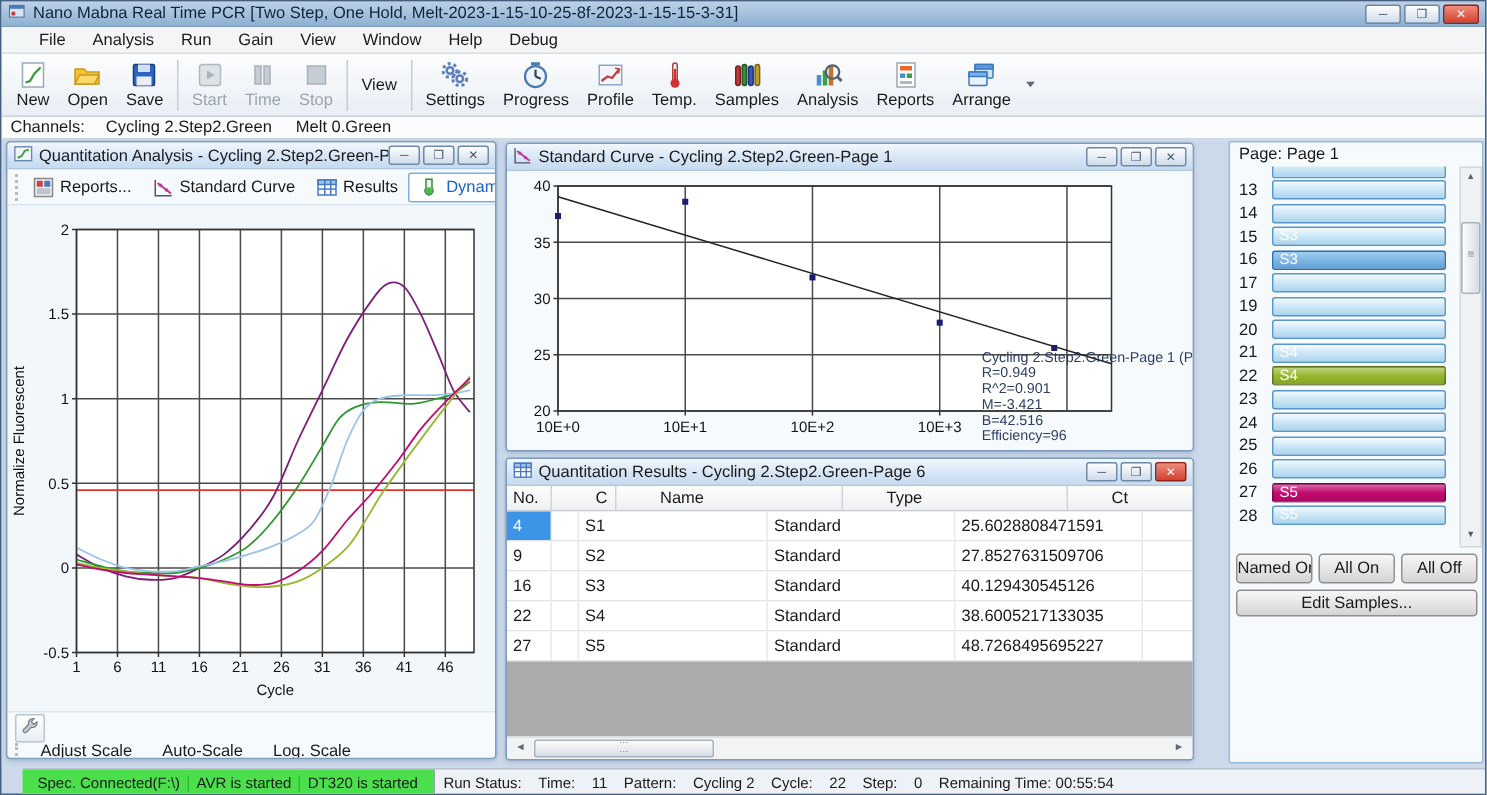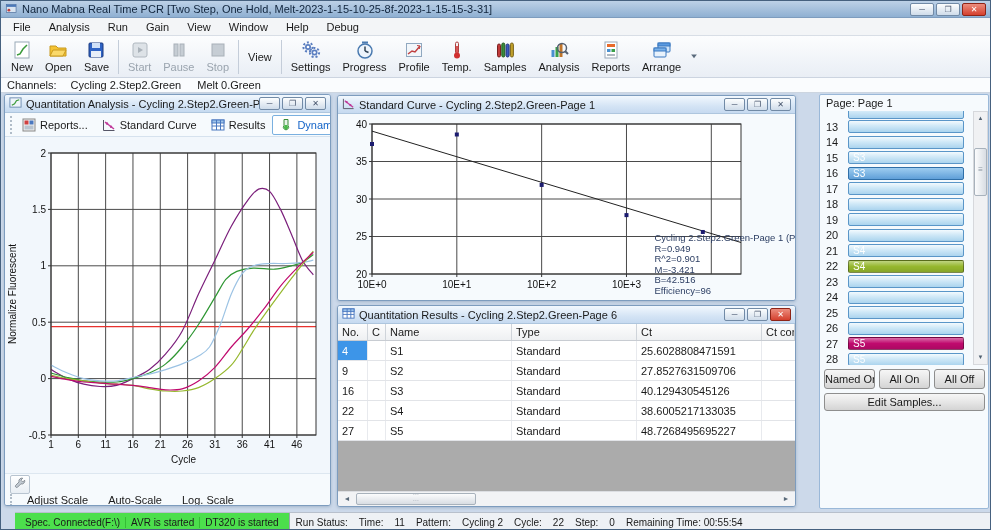--- a/index.html
+++ b/index.html
@@ -9,21 +9,21 @@
 
   
   .titlebar { height:17px; background:linear-gradient(#bdd1e7,#8fb0d2); border-bottom:1px solid #7d9cbe;
               display:flex; align-items:center; padding:0 4px; color:#10243c; }
   .titlebar .title-text { margin-left:4px; white-space:nowrap; overflow:hidden; }
   .winbtns { margin-left:auto; display:flex; gap:2px; }
   .wb { width:24px; height:13px; border:1px solid #718aa6; border-radius:2px;
         background:linear-gradient(#fdfefe,#cfdcea); font-size:8px; line-height:11px; text-align:center; color:#44536b; cursor:default; }
   .wb.close { background:linear-gradient(#ec8d7e,#d4402e); color:#fff; border-color:#8e2417; }
 
-  .menubar { height:18px; background:#f3f5f7; border-bottom:1px solid #d8dee6; display:flex; align-items:center; padding-left:3px; }
+  .menubar { height:18px; background:#f3f5f7; border-bottom:1px solid #d8dee6; display:flex; align-items:center; padding-left:16px; }
   .menu-item { padding:2px 9px; display:flex; align-items:center; }
 
   .toolbar { height:42px; background:linear-gradient(#fcfdfe,#e9eef5); border-bottom:1px solid #ccd4e0;
              display:flex; align-items:center; padding:0 4px; }
   .tbtn { display:flex; flex-direction:column; align-items:center; justify-content:center;
           min-width:34px; height:38px; padding:1px 6px; border-radius:3px; }
   .tbtn .lbl { margin-top:1px; white-space:nowrap; }
   .tbtn.disabled .lbl { color:#9aa4ae; }
   .tbtn.text-only { justify-content:center; }
   .tsep { width:1px; height:34px; background:#c4cdd9; margin:0 3px; }
@@ -50,21 +50,21 @@
   .tab.selected { border-color:#7ab0e0; background:#fff; color:#1464c8; }
   .chart-holder { flex:1 1 auto; background:#f2f7fc; }
   .bottombar { flex:0 0 36px; background:#f6fafd; border-top:1px solid #dde7f0; position:relative; }
   .wrench-chip { position:absolute; left:5px; top:1px; width:20px; height:19px; border:1px solid #b8c4d0; border-radius:2px;
                  background:linear-gradient(#fff,#e8eef4); display:flex; align-items:center; justify-content:center; }
   .scalebtns { position:absolute; left:2px; bottom:2px; display:flex; align-items:center; }
   .scalebtns .grip { height:12px; }
   .scale-btn { padding:1px 10px; white-space:nowrap; }
 
   
-  .tbl-header { display:flex; height:17px; flex:0 0 17px; background:linear-gradient(#fdfdfd,#eef0f2); border-bottom:1px solid #c8ccd2; }
+  .tbl-header { display:flex; height:17px; flex:0 0 17px; background:linear-gradient(#fdfdfd,#eef0f2); border-bottom:1px solid #c8ccd2;gap:25px; }
   .th { border-right:1px solid #cfd4da; padding:2px 0 0 4px; overflow:hidden; white-space:nowrap; }
   .trow { display:flex; height:20px; flex:0 0 20px; background:#fff; border-bottom:1px solid #e2e4e8; }
   .td { border-right:1px solid #e8eaee; padding:4px 0 0 4px; overflow:hidden; white-space:nowrap; }
   .td.cellno.sel { background:#3d95e8; color:#fff; }
   .td.cellc { padding:0; }
   .cswatch { width:100%; height:100%; }
   .tbl-filler { flex:1 1 auto; background:#ababab; }
   .hscroll { flex:0 0 15px; background:#f2f3f5; border-top:1px solid #dcdee2; position:relative; }
   .hs-arrow { position:absolute; top:1px; width:16px; height:12px; font-size:7px; color:#5a6a7a; text-align:center; line-height:12px; }
   .hs-left { left:1px; } .hs-right { right:1px; }
@@ -165,21 +165,21 @@
           <rect x="3" y="3" width="14" height="14" rx="2" fill="#dde2e7" stroke="#b0b8c0"></rect>
           <polygon points="8,7 13,10 8,13" fill="#aab2ba"></polygon>
         </svg>
         <span class="lbl">Start</span>
       </span>
       <span class="tbtn disabled">
         <svg width="20" height="20" viewBox="0 0 20 20">
           <rect x="5" y="4" width="4" height="12" fill="#c6cdd4" stroke="#a8b0b8"></rect>
           <rect x="11" y="4" width="4" height="12" fill="#c6cdd4" stroke="#a8b0b8"></rect>
         </svg>
-        <span class="lbl">Pause</span>
+        <span class="lbl">Time</span>
       </span>
       <span class="tbtn disabled">
         <svg width="20" height="20" viewBox="0 0 20 20">
           <rect x="4" y="4" width="12" height="12" fill="#c6cdd4" stroke="#a8b0b8"></rect>
         </svg>
         <span class="lbl">Stop</span>
       </span>
       <span class="tsep"></span>
       <span class="tbtn text-only">
         <span class="lbl">View</span>
@@ -556,24 +556,20 @@
           </div>
           <div class="prow">
             <span class="pnum">16</span>
             <span class="pbar selected">S3</span>
           </div>
           <div class="prow">
             <span class="pnum">17</span>
             <span class="pbar"></span>
           </div>
           <div class="prow">
-            <span class="pnum">18</span>
-            <span class="pbar"></span>
-          </div>
-          <div class="prow">
             <span class="pnum">19</span>
             <span class="pbar"></span>
           </div>
           <div class="prow">
             <span class="pnum">20</span>
             <span class="pbar"></span>
           </div>
           <div class="prow">
             <span class="pnum">21</span>
             <span class="pbar ghost">S4</span>

